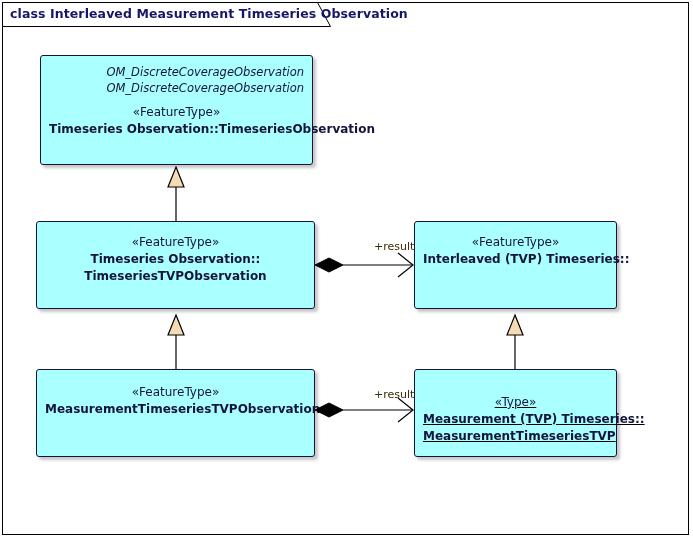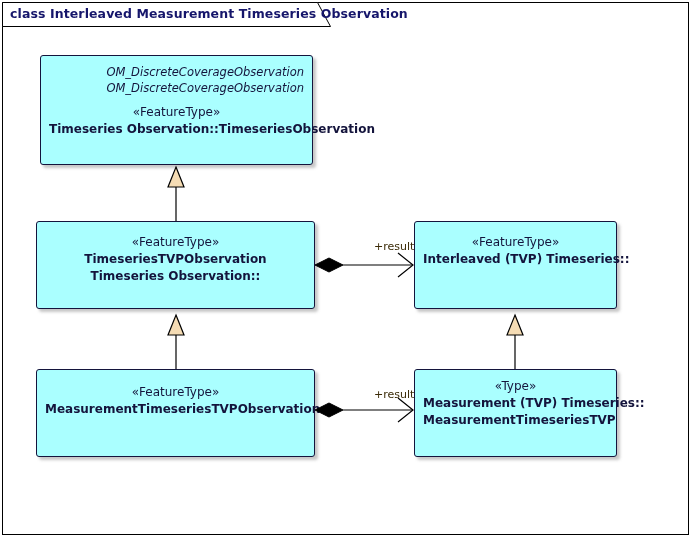--- a/index.html
+++ b/index.html
@@ -129,41 +129,41 @@
     </div>
     <div class="box-inner" style="top:48px;">
       <div class="stereotype">«FeatureType»</div>
       <div class="cls-name">Timeseries Observation::TimeseriesObservation</div>
     </div>
   </div>
 
   <div class="uml-box" style="left:36px; top:221px; width:279px; height:88px;">
     <div class="box-inner" style="top:12px;">
       <div class="stereotype">«FeatureType»</div>
+      <div class="cls-name">Timeseries Observation::</div>
       <div class="cls-name">TimeseriesTVPObservation</div>
-      <div class="cls-name">Timeseries Observation::</div>
     </div>
   </div>
 
   <div class="uml-box" style="left:414px; top:221px; width:203px; height:88px;">
     <div class="box-inner" style="top:12px;">
       <div class="stereotype">«FeatureType»</div>
       <div class="cls-name">Interleaved (TVP) Timeseries::</div>
     </div>
   </div>
 
   <div class="uml-box" style="left:36px; top:369px; width:279px; height:88px;">
     <div class="box-inner" style="top:14px;">
       <div class="stereotype">«FeatureType»</div>
       <div class="cls-name">MeasurementTimeseriesTVPObservation</div>
     </div>
   </div>
 
   <div class="uml-box" style="left:414px; top:369px; width:203px; height:88px;">
-    <div class="box-inner" style="top:8px;">
+    <div class="box-inner" style="top:24px;text-decoration:underline;">
       <div class="stereotype">«Type»</div>
       <div class="cls-name">Measurement (TVP) Timeseries::</div>
       <div class="cls-name">MeasurementTimeseriesTVP</div>
     </div>
   </div>
 
   <svg id="connectors">
 
     
     <g>

